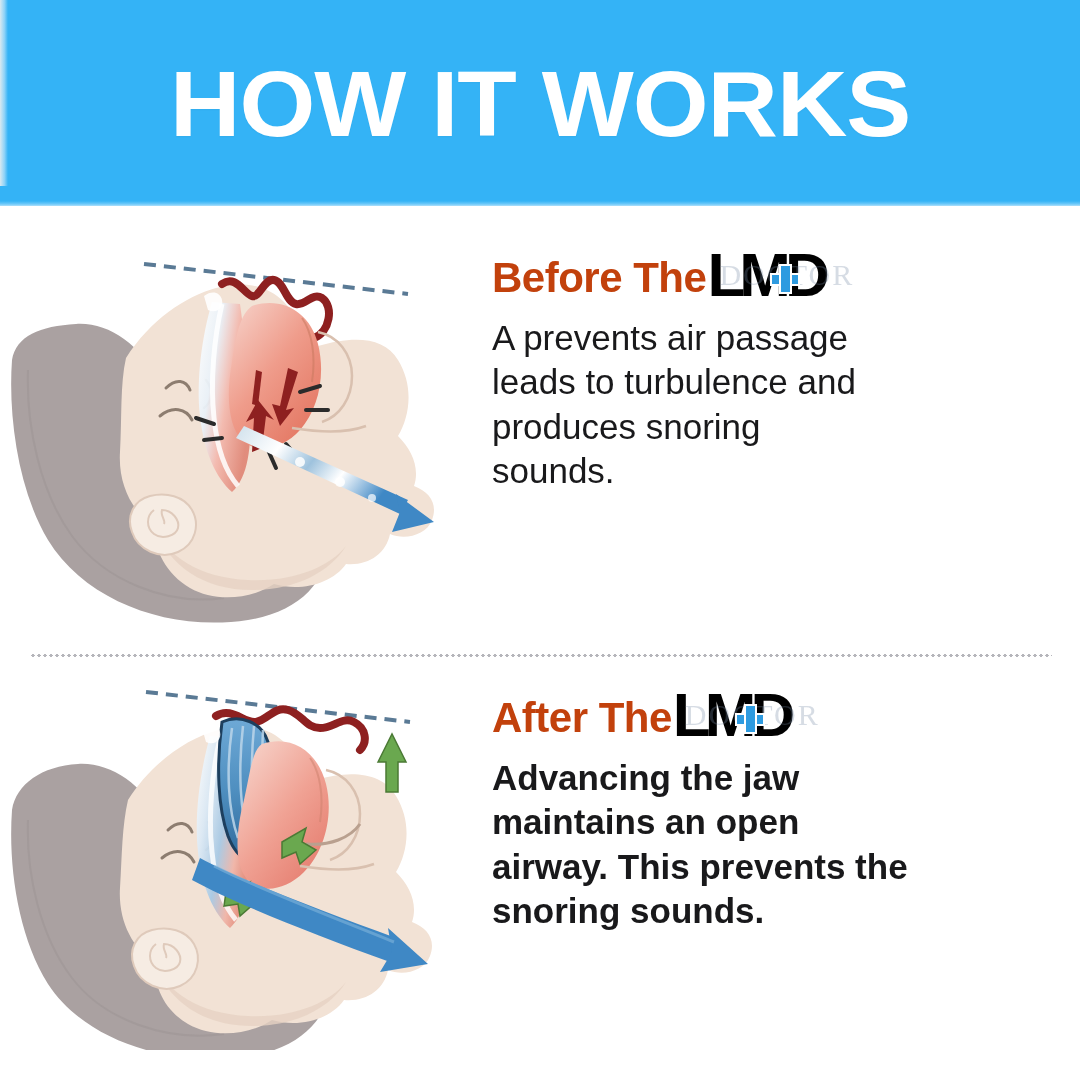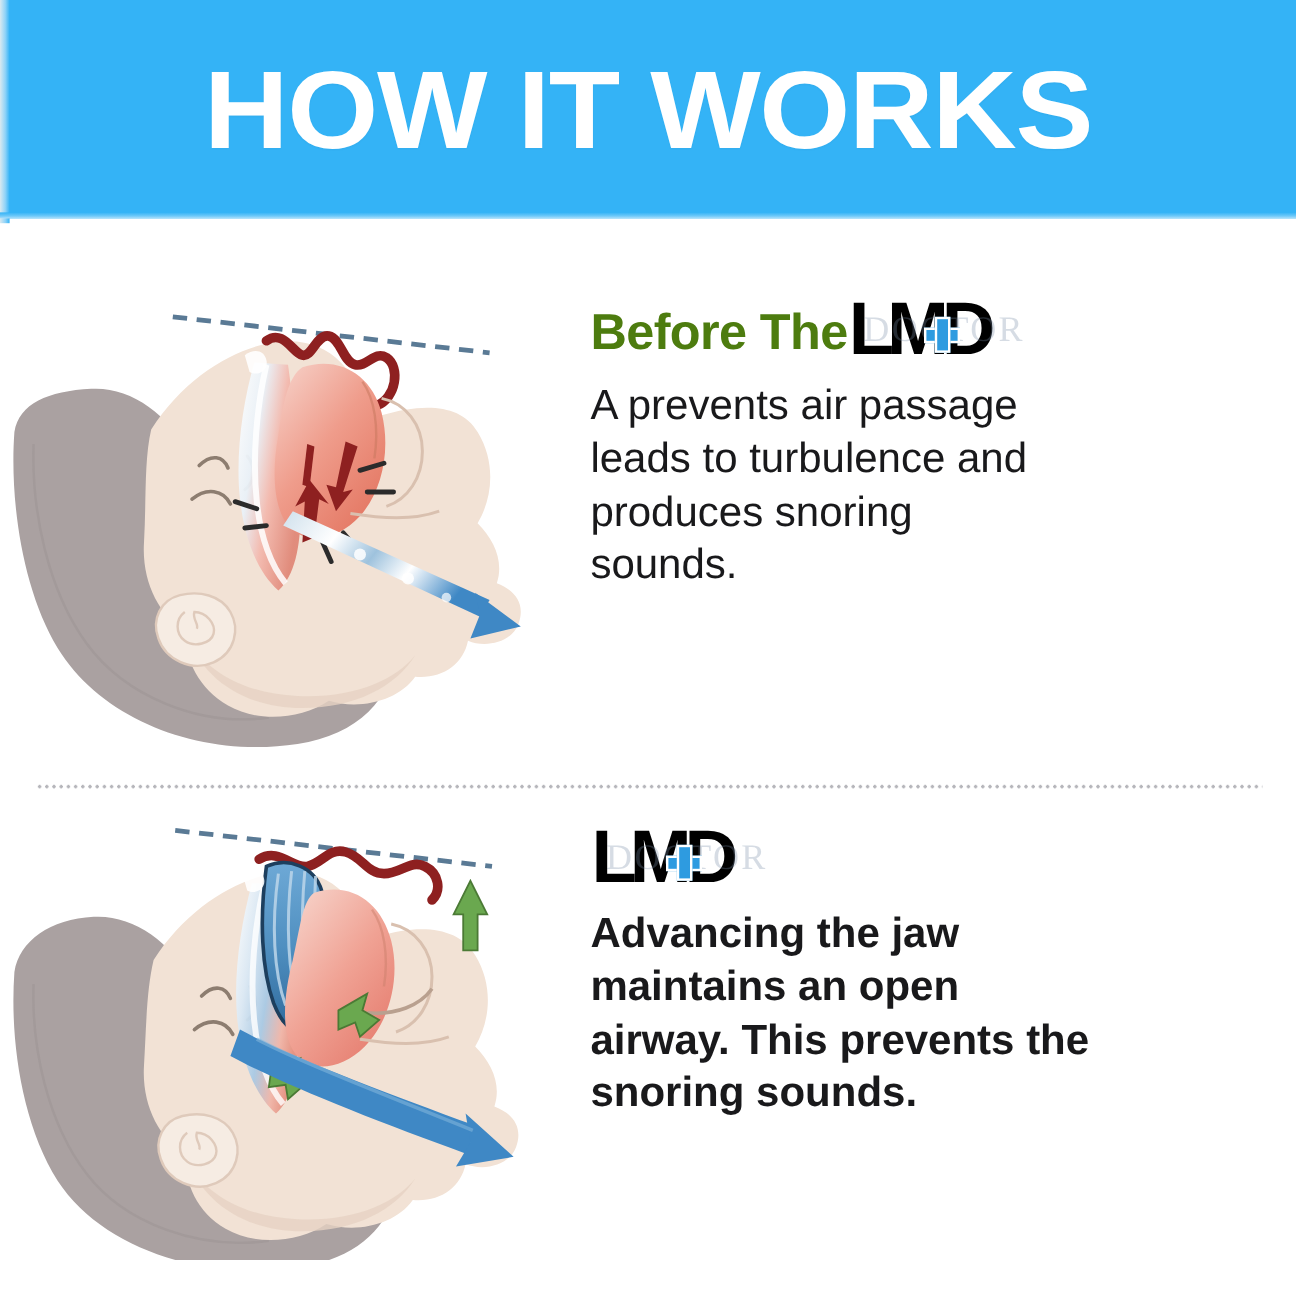--- a/index.html
+++ b/index.html
@@ -14,21 +14,21 @@
     overflow: hidden;
     position: relative;
   }
 
   
   .banner {
     position: absolute;
     left: 0;
     top: 0;
     width: 1080px;
-    height: 182px;
+    height: 206px;
     background: #34b3f6;
     display: flex;
     align-items: center;
     justify-content: center;
   }
   .banner-edge {
     position: absolute;
     left: 0;
     top: 0;
     width: 8px;
@@ -83,21 +83,21 @@
     position: relative;
   }
 
   .heading-row {
     display: flex;
     align-items: baseline;
     white-space: nowrap;
     position: relative;
   }
   .heading-text {
-    color: #4d7c0f;
+    color: #c2410c;
     font-family: "Liberation Sans", sans-serif;
     font-weight: 700;
     font-size: 42px;
     line-height: 1.05;
     letter-spacing: -0.5px;
   }
   
   .logo {
     position: relative;
     display: inline-block;
@@ -388,20 +388,21 @@
         <path d="M388 248 L 428 284 L 380 292 L 392 272 Z" fill="#3f88c5"></path>
         <path d="M214 186 C 252 206, 330 236, 394 262" fill="none" stroke="#7fb4da" stroke-width="3" opacity="0.6"></path>
       </g>
 
       <path d="M202 48 C 210 42, 218 44, 220 52 C 222 60, 214 66, 206 62" fill="#ffffff" opacity="0.9"></path>
     </svg>
   </div>
 
   <div class="text-wrap">
     <div class="heading-row">
+      <span class="heading-text">After The</span>
       <span class="logo">
         <span class="ghost">DOCTOR</span>
         <span class="logo-text">LMD</span>
         <span class="logo-cross">
           <span class="bar h"></span>
           <span class="bar v"></span>
         </span>
       </span>
     </div>
     <div class="body-text">Advancing the jaw

